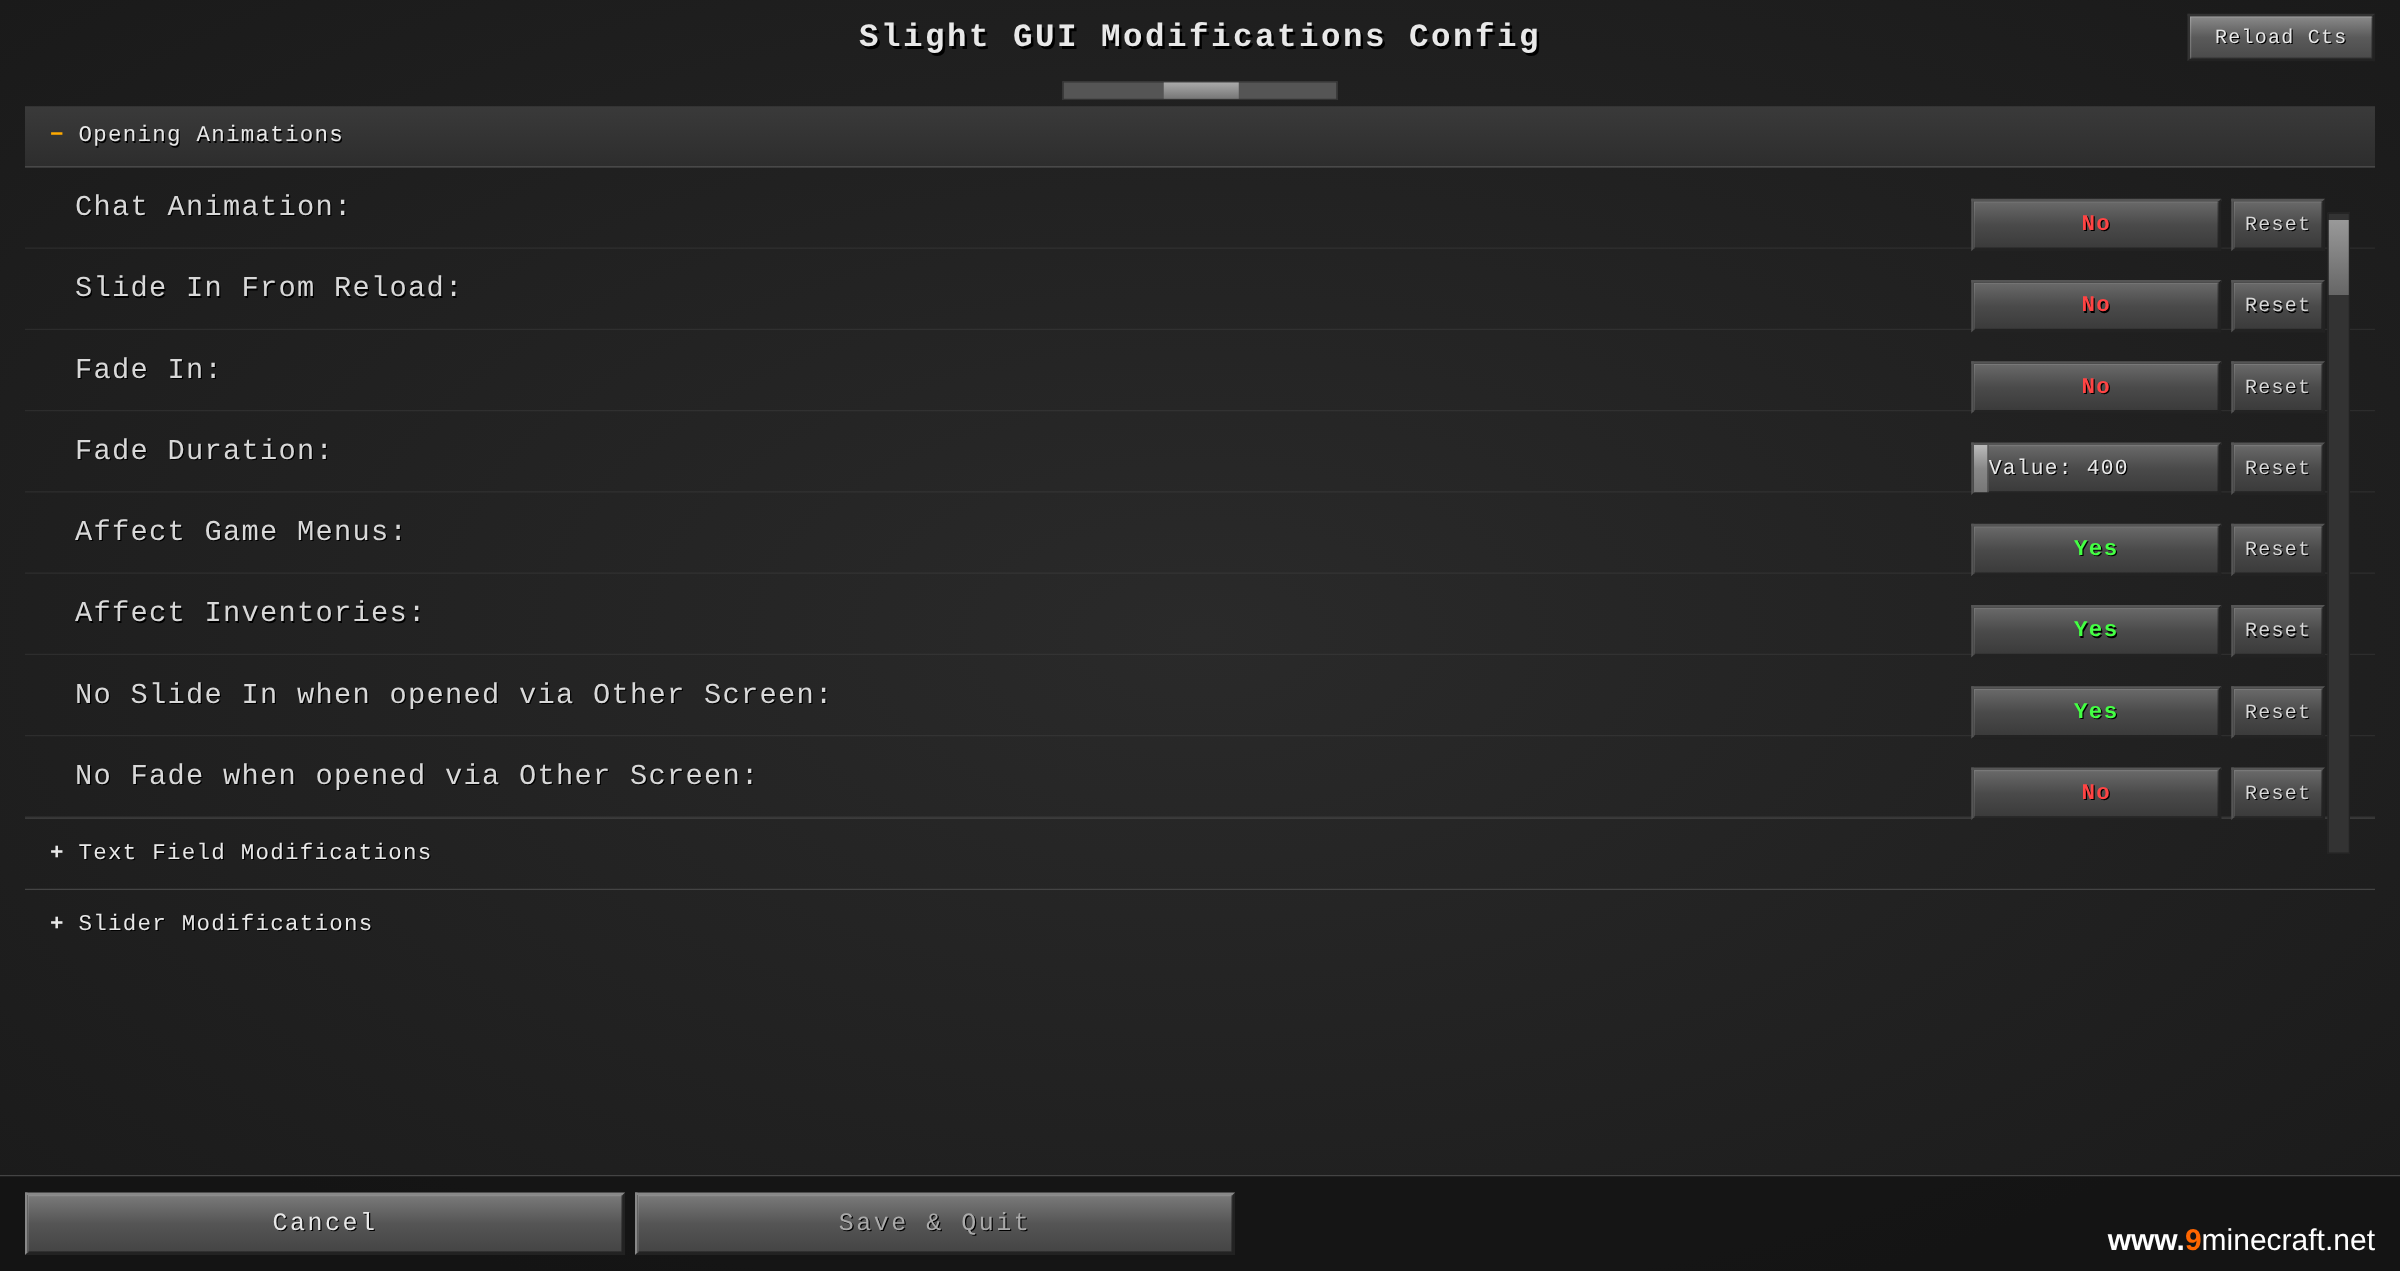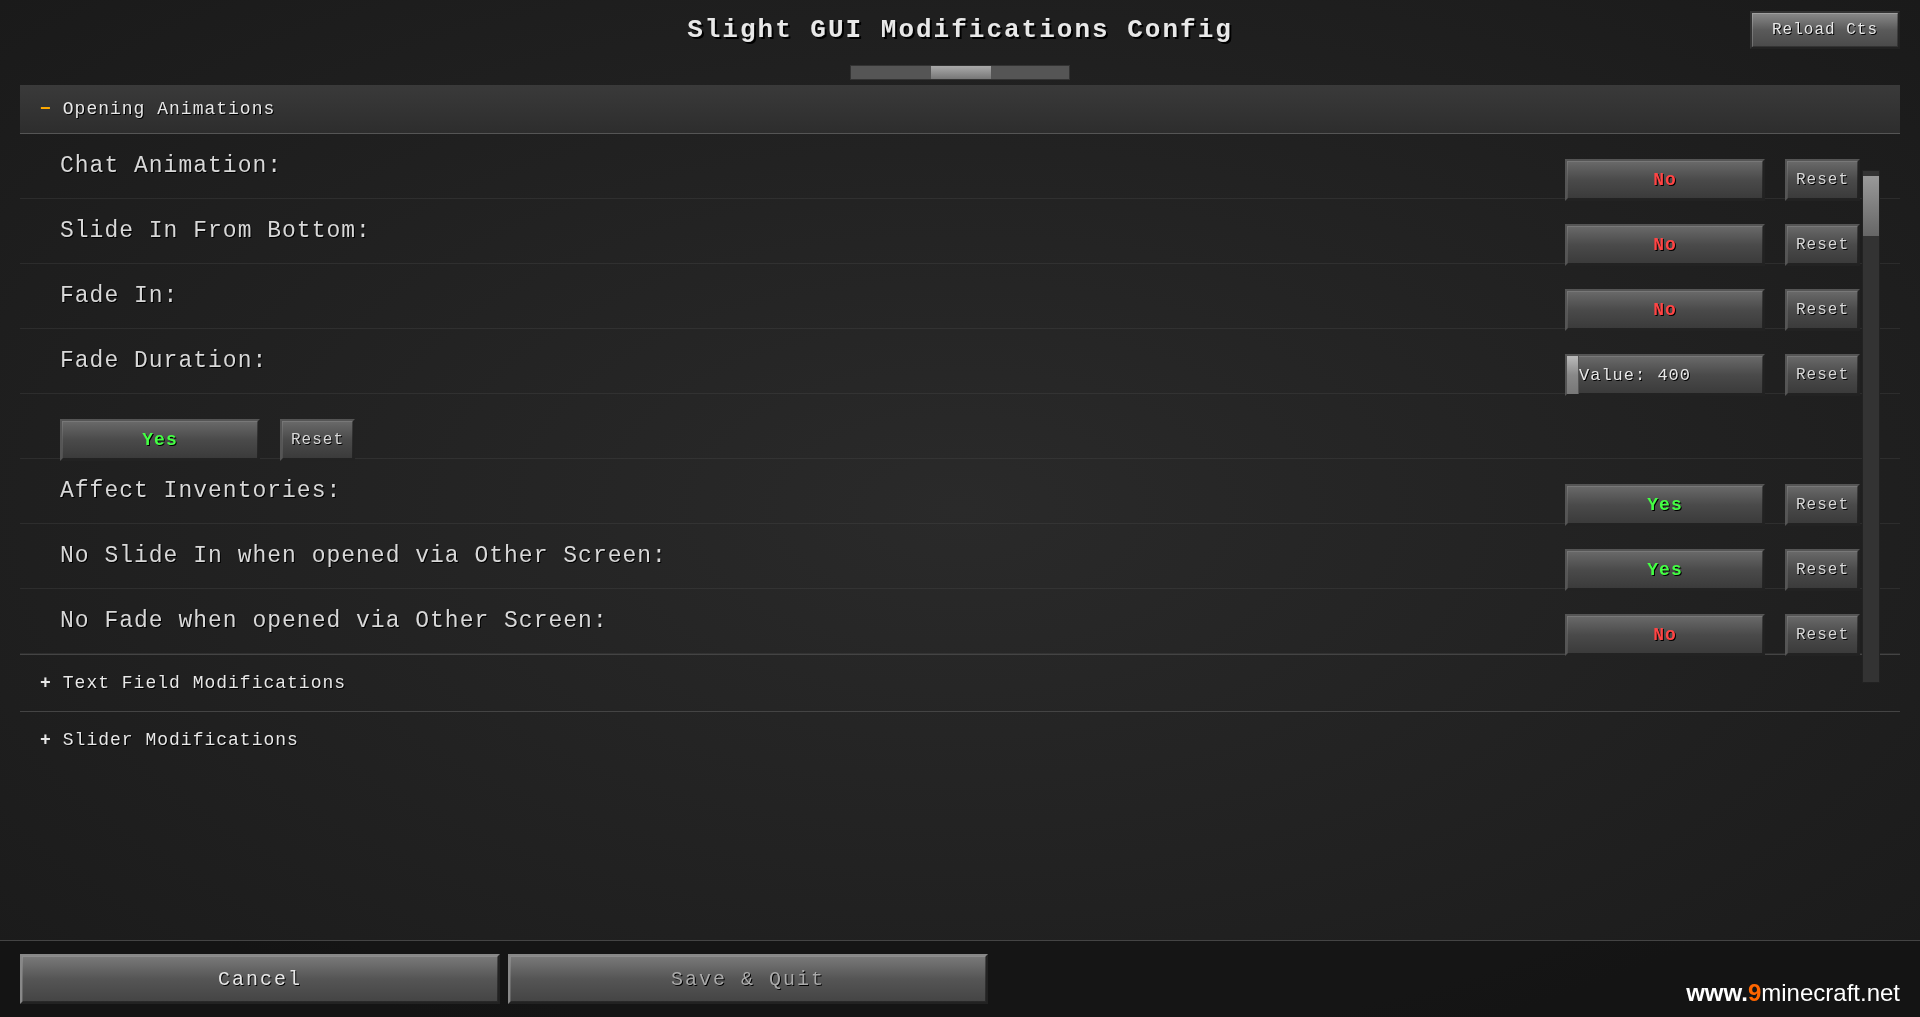--- a/index.html
+++ b/index.html
@@ -155,21 +155,21 @@
       font-size: 23px;
       font-family: Liberation Mono, monospace;
       letter-spacing: 1px;
       text-shadow: 1px 1px 0 #000;
       flex: 1;
     }
 
     .setting-controls {
       display: flex;
       align-items: center;
-      gap: 20px;
+      gap: 8px;
       margin-top: 28px;
     }
 
     
     .toggle-btn {
       width: 200px;
       height: 42px;
       background: linear-gradient(180deg, #6a6a6a 0%, #4a4a4a 50%, #3a3a3a 100%);
       border: 2px solid #222;
       border-top-color: #555;
@@ -390,21 +390,21 @@
         <span class="setting-label">Chat Animation:</span>
         <div class="setting-controls">
           <div class="toggle-btn">
             <span class="toggle-no">No</span>
           </div>
           <div class="reset-btn">Reset</div>
         </div>
       </div>
 
       <div class="setting-row">
-        <span class="setting-label">Slide In From Bottom:</span>
+        <span class="setting-label">Slide In From Reload:</span>
         <div class="setting-controls">
           <div class="toggle-btn">
             <span class="toggle-no">No</span>
           </div>
           <div class="reset-btn">Reset</div>
         </div>
       </div>
 
       <div class="setting-row">
         <span class="setting-label">Fade In:</span>
@@ -421,20 +421,21 @@
         <div class="setting-controls">
           <div class="slider-btn">
             <div class="slider-thumb"></div>
             <span class="slider-value-text">Value: 400</span>
           </div>
           <div class="reset-btn">Reset</div>
         </div>
       </div>
 
       <div class="setting-row">
+        <span class="setting-label">Affect Game Menus:</span>
         <div class="setting-controls">
           <div class="toggle-btn">
             <span class="toggle-yes">Yes</span>
           </div>
           <div class="reset-btn">Reset</div>
         </div>
       </div>
 
       <div class="setting-row">
         <span class="setting-label">Affect Inventories:</span>

